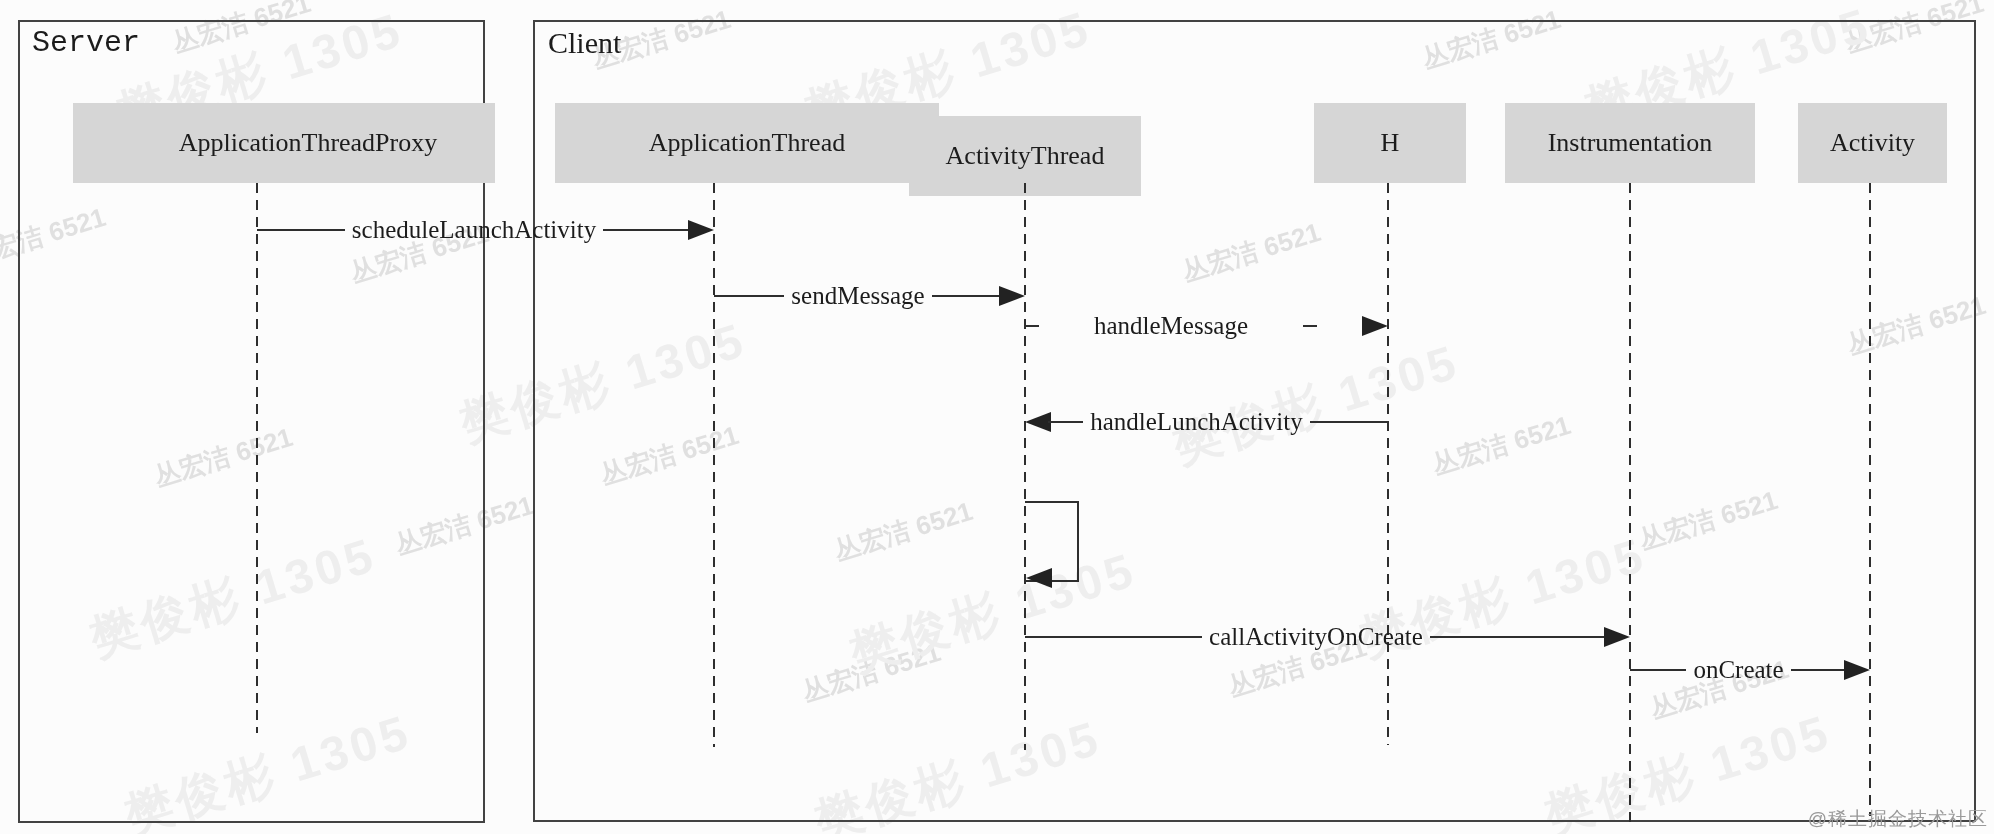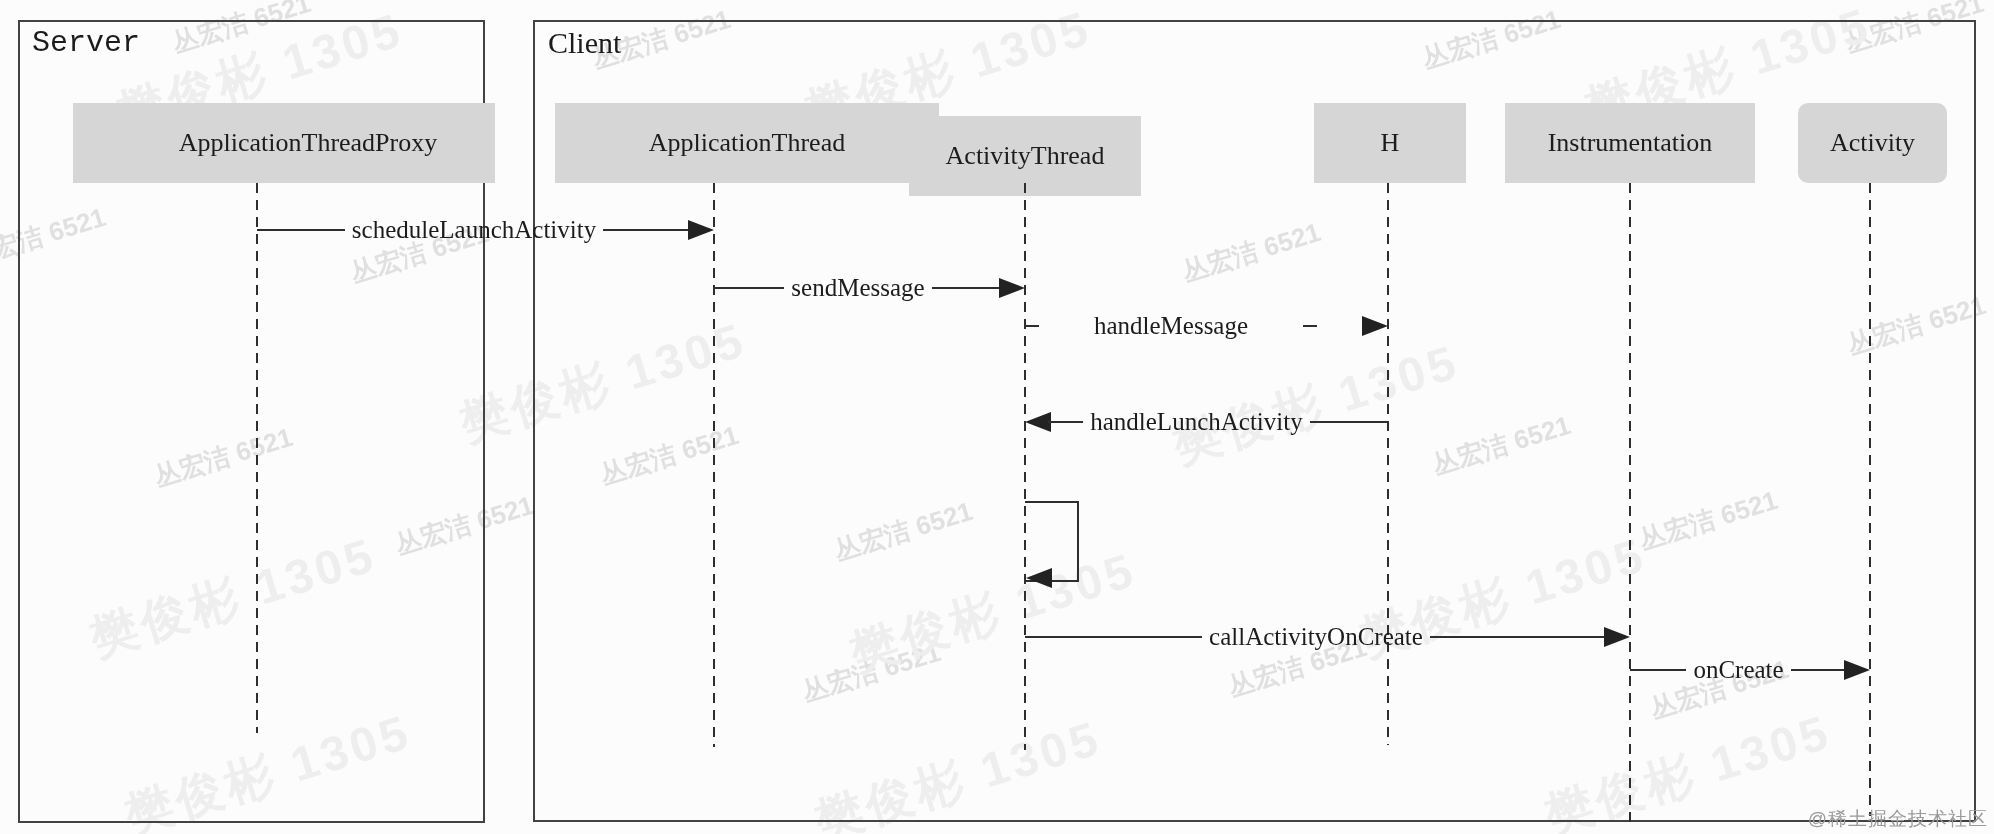--- a/index.html
+++ b/index.html
@@ -83,37 +83,37 @@
   <div class="frame" style="left:18px;top:20px;width:463px;height:799px;"></div>
   <div class="frame" style="left:533px;top:20px;width:1439px;height:798px;"></div>
   <span class="frame-title" style="left:32px;top:26px;font-family:Liberation Mono, monospace;">Server</span>
   <span class="frame-title" style="left:548px;top:26px;">Client</span>
 
   <div class="pbox" style="left:73px;top:103px;width:374px;padding-left:48px;">ApplicationThreadProxy</div>
   <div class="pbox" style="left:555px;top:103px;width:384px;">ApplicationThread</div>
   <div class="pbox" style="left:909px;top:103px;width:232px;margin-top:13px;">ActivityThread</div>
   <div class="pbox" style="left:1314px;top:103px;width:152px;">H</div>
   <div class="pbox" style="left:1505px;top:103px;width:250px;">Instrumentation</div>
-  <div class="pbox" style="left:1798px;top:103px;width:149px;border-radius:10px;">Activity</div>
+  <div class="pbox" style="left:1798px;top:103px;width:149px;">Activity</div>
 
   <div class="lifeline" style="left:256px;top:183px;height:550px;"></div>
   <div class="lifeline" style="left:713px;top:183px;height:564px;"></div>
   <div class="lifeline" style="left:1024px;top:183px;height:567px;"></div>
   <div class="lifeline" style="left:1387px;top:183px;height:562px;"></div>
   <div class="lifeline" style="left:1629px;top:183px;height:645px;"></div>
   <div class="lifeline" style="left:1869px;top:183px;height:633px;"></div>
 
   <div class="msg" style="left:257px;top:215px;width:457px;">
     <div class="seg"></div>
     <span class="mlabel">scheduleLaunchActivity</span>
     <div class="seg"></div>
     <div class="arr-r"></div>
   </div>
 
-  <div class="msg" style="left:714px;top:273px;width:311px;">
+  <div class="msg" style="left:714px;top:281px;width:311px;">
     <div class="seg"></div>
     <span class="mlabel">sendMessage</span>
     <div class="seg"></div>
     <div class="arr-r"></div>
   </div>
 
   <div class="msg" style="left:1025px;top:311px;width:363px;gap:48px;">
     <div class="seg"></div>
     <span class="mlabel">handleMessage</span>
     <div class="seg"></div>

